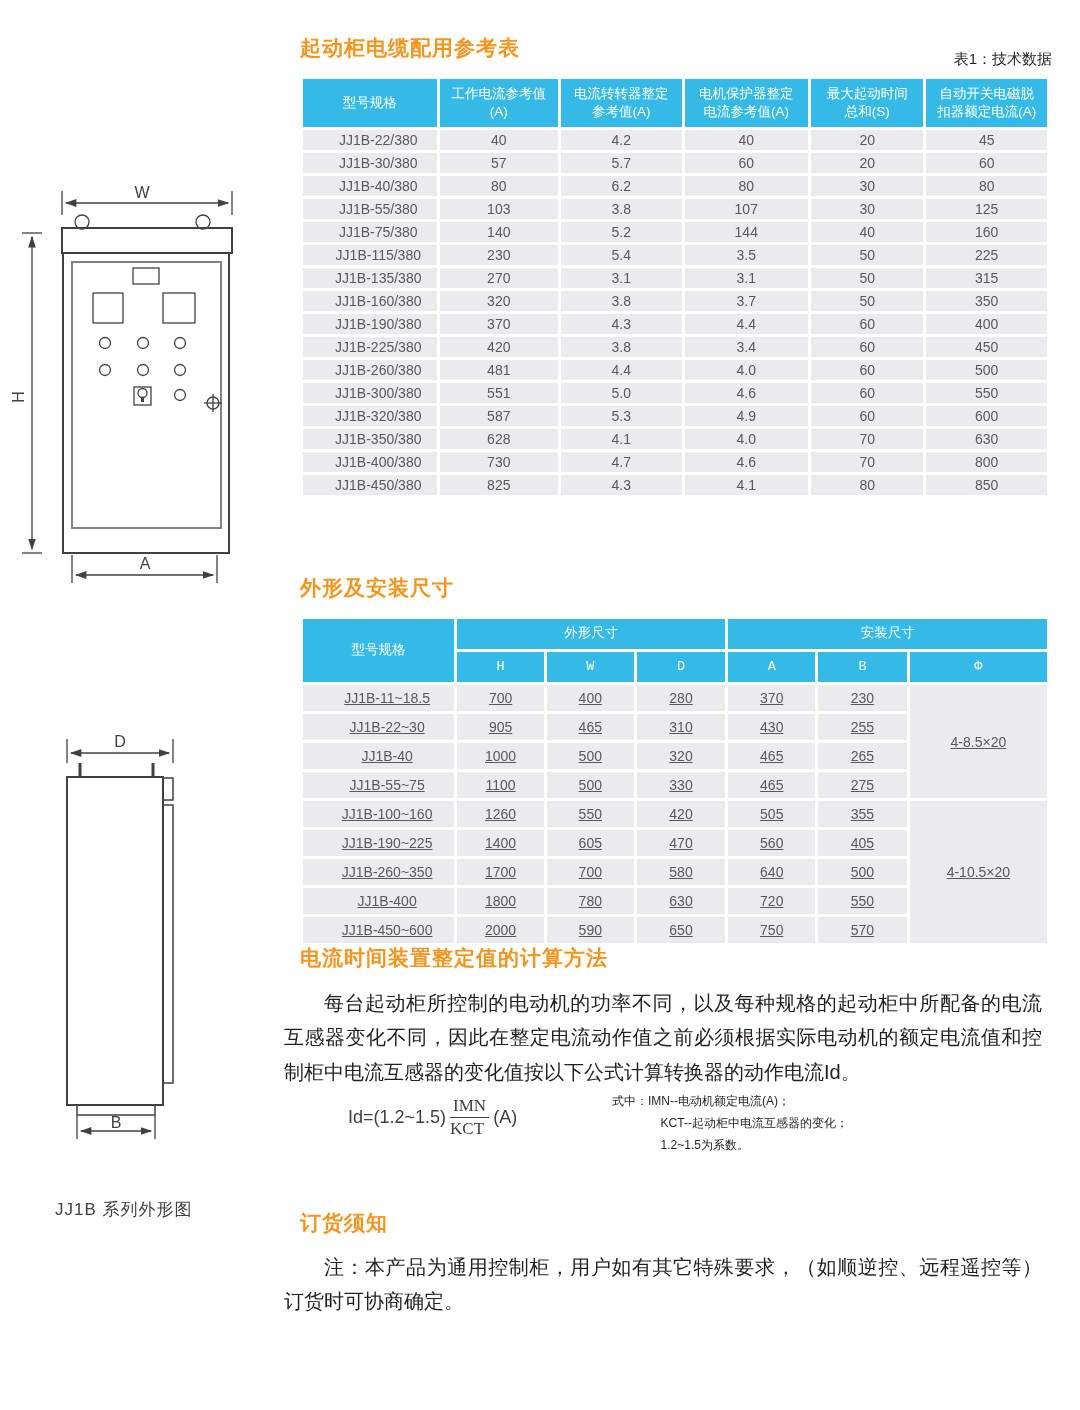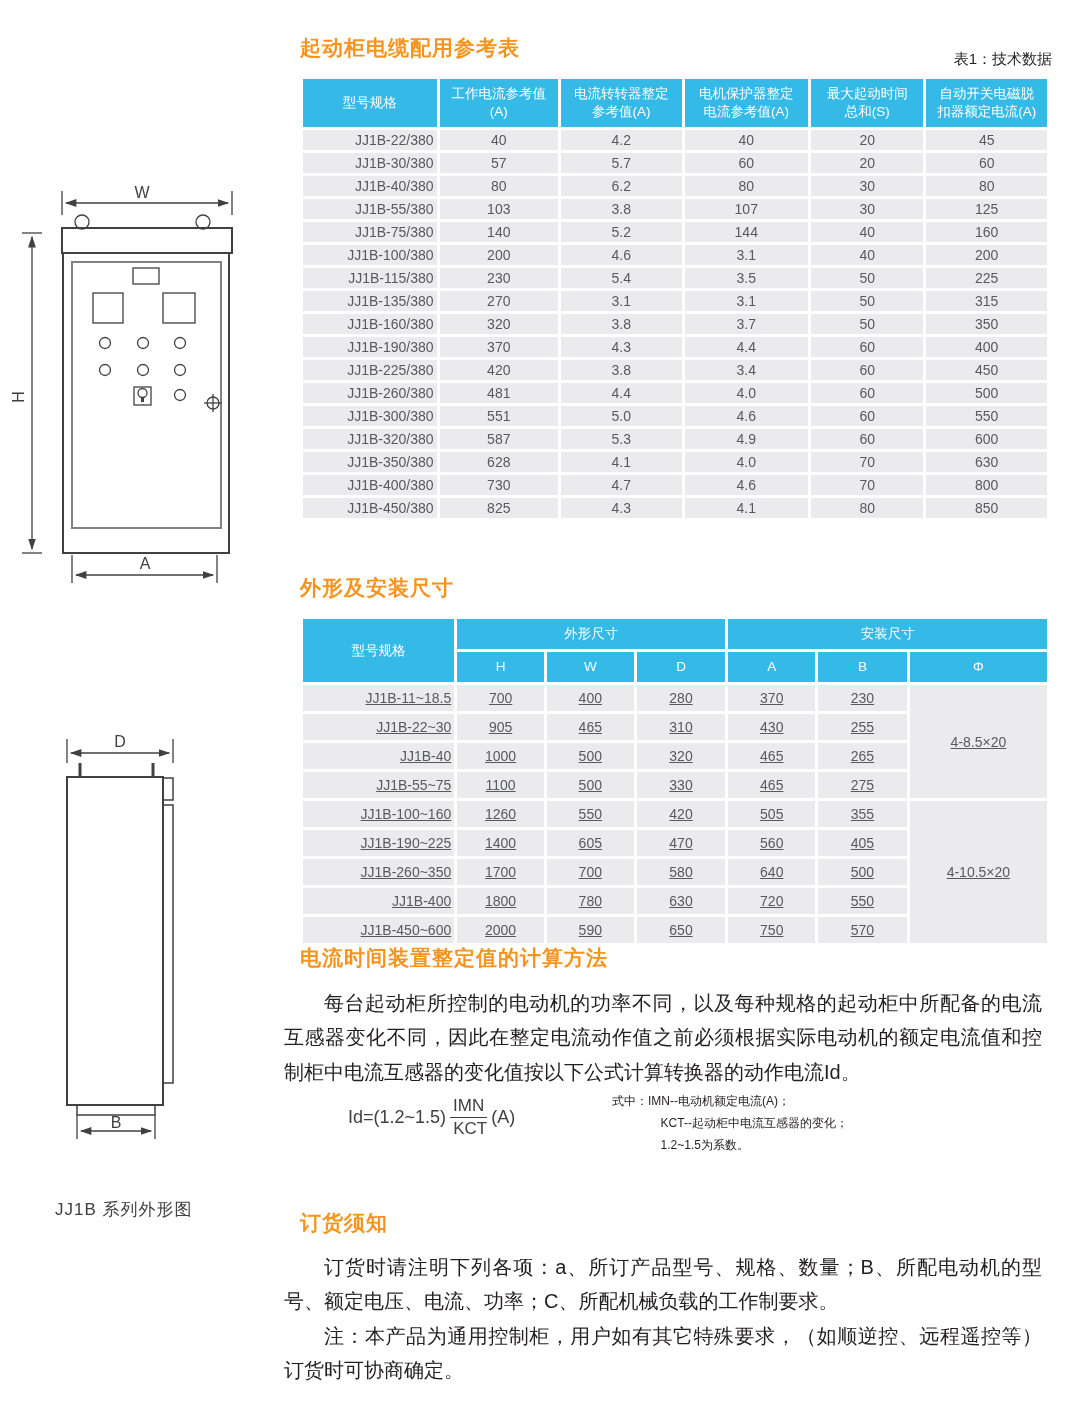--- a/index.html
+++ b/index.html
@@ -23,36 +23,36 @@
     background:#35bae8;color:#ffffff;font-weight:normal;font-size:13.5px;
     line-height:1.3;text-align:center;padding:3px 1px;vertical-align:middle;
   }
   table.data td{
     background:#ebebed;color:#58595b;font-size:14px;text-align:center;
     padding:0 3px;vertical-align:middle;
   }
   #table1{top:76px;}
   #table1 th{height:42px;}
   #table1 td{height:20px;line-height:20px;}
-  #table1 td.model, #table2 td.model{text-align:right;padding-left:20px;}
+  #table1 td.model, #table2 td.model{text-align:center;padding-left:20px;}
   #table2{top:616px;}
-  #table2 th{height:24px;}
+  #table2 th{height:24px;font-family:Liberation Mono, monospace;}
   #table2 td{height:26px;line-height:26px;text-decoration:underline;}
 
   
   .body-text{
     position:absolute;left:284px;width:758px;font-size:20px;line-height:1.72;
     text-align:justify;color:#231f20;
   }
   .body-text p{margin:0;text-indent:2em;}
   #formula{
     position:absolute;left:348px;top:1096px;display:flex;align-items:center;
     font-size:18px;color:#404040;
   }
-  #formula .frac{display:inline-block;text-align:right;margin:0 4px;font-size:17px;}
+  #formula .frac{display:inline-block;text-align:left;margin:0 4px;font-size:17px;font-family:Liberation Serif, serif;}
   #formula .frac .num{display:block;border-bottom:1.5px solid #414042;padding:0 3px 1px;}
   #formula .frac .den{display:block;padding-top:1px;}
   #formula-notes{
     position:absolute;left:612px;top:1090px;font-size:12px;line-height:1.85;color:#231f20;
   }
   #formula-notes .cont{padding-left:4.05em;}
 
   
   svg{position:absolute;}
   #front-view{left:10px;top:183px;}
@@ -120,28 +120,20 @@
         <td>30</td>
         <td>125</td>
       </tr>
       <tr>
         <td class="model">JJ1B-75/380</td>
         <td>140</td>
         <td>5.2</td>
         <td>144</td>
         <td>40</td>
         <td>160</td>
-      </tr>
-      <tr>
-        <td class="model">JJ1B-100/380</td>
-        <td>200</td>
-        <td>4.6</td>
-        <td>3.1</td>
-        <td>40</td>
-        <td>200</td>
       </tr>
       <tr>
         <td class="model">JJ1B-115/380</td>
         <td>230</td>
         <td>5.4</td>
         <td>3.5</td>
         <td>50</td>
         <td>225</td>
       </tr>
       <tr>
@@ -347,21 +339,20 @@
 </div>
 
 <div id="formula-notes">
   <div>式中：IMN--电动机额定电流(A)；</div>
   <div class="cont">KCT--起动柜中电流互感器的变化；</div>
   <div class="cont">1.2~1.5为系数。</div>
 </div>
 
 <div class="sec-title" style="top:1209px">订货须知</div>
 <div class="body-text" style="top:1250px">
-  <p>订货时请注明下列各项：a、所订产品型号、规格、数量；B、所配电动机的型号、额定电压、电流、功率；C、所配机械负载的工作制要求。</p>
   <p>注：本产品为通用控制柜，用户如有其它特殊要求，（如顺逆控、远程遥控等）订货时可协商确定。</p>
 </div>
 
 <svg id="front-view" width="270" height="405" viewBox="0 0 270 405">
   <defs>
     <marker id="ae" markerWidth="10" markerHeight="8" refX="8" refY="3" orient="auto">
       <path d="M0,0 L9,3 L0,6 Z" fill="#414042"></path>
     </marker>
     <marker id="as" markerWidth="10" markerHeight="8" refX="1" refY="3" orient="auto">
       <path d="M9,0 L0,3 L9,6 Z" fill="#414042"></path>

